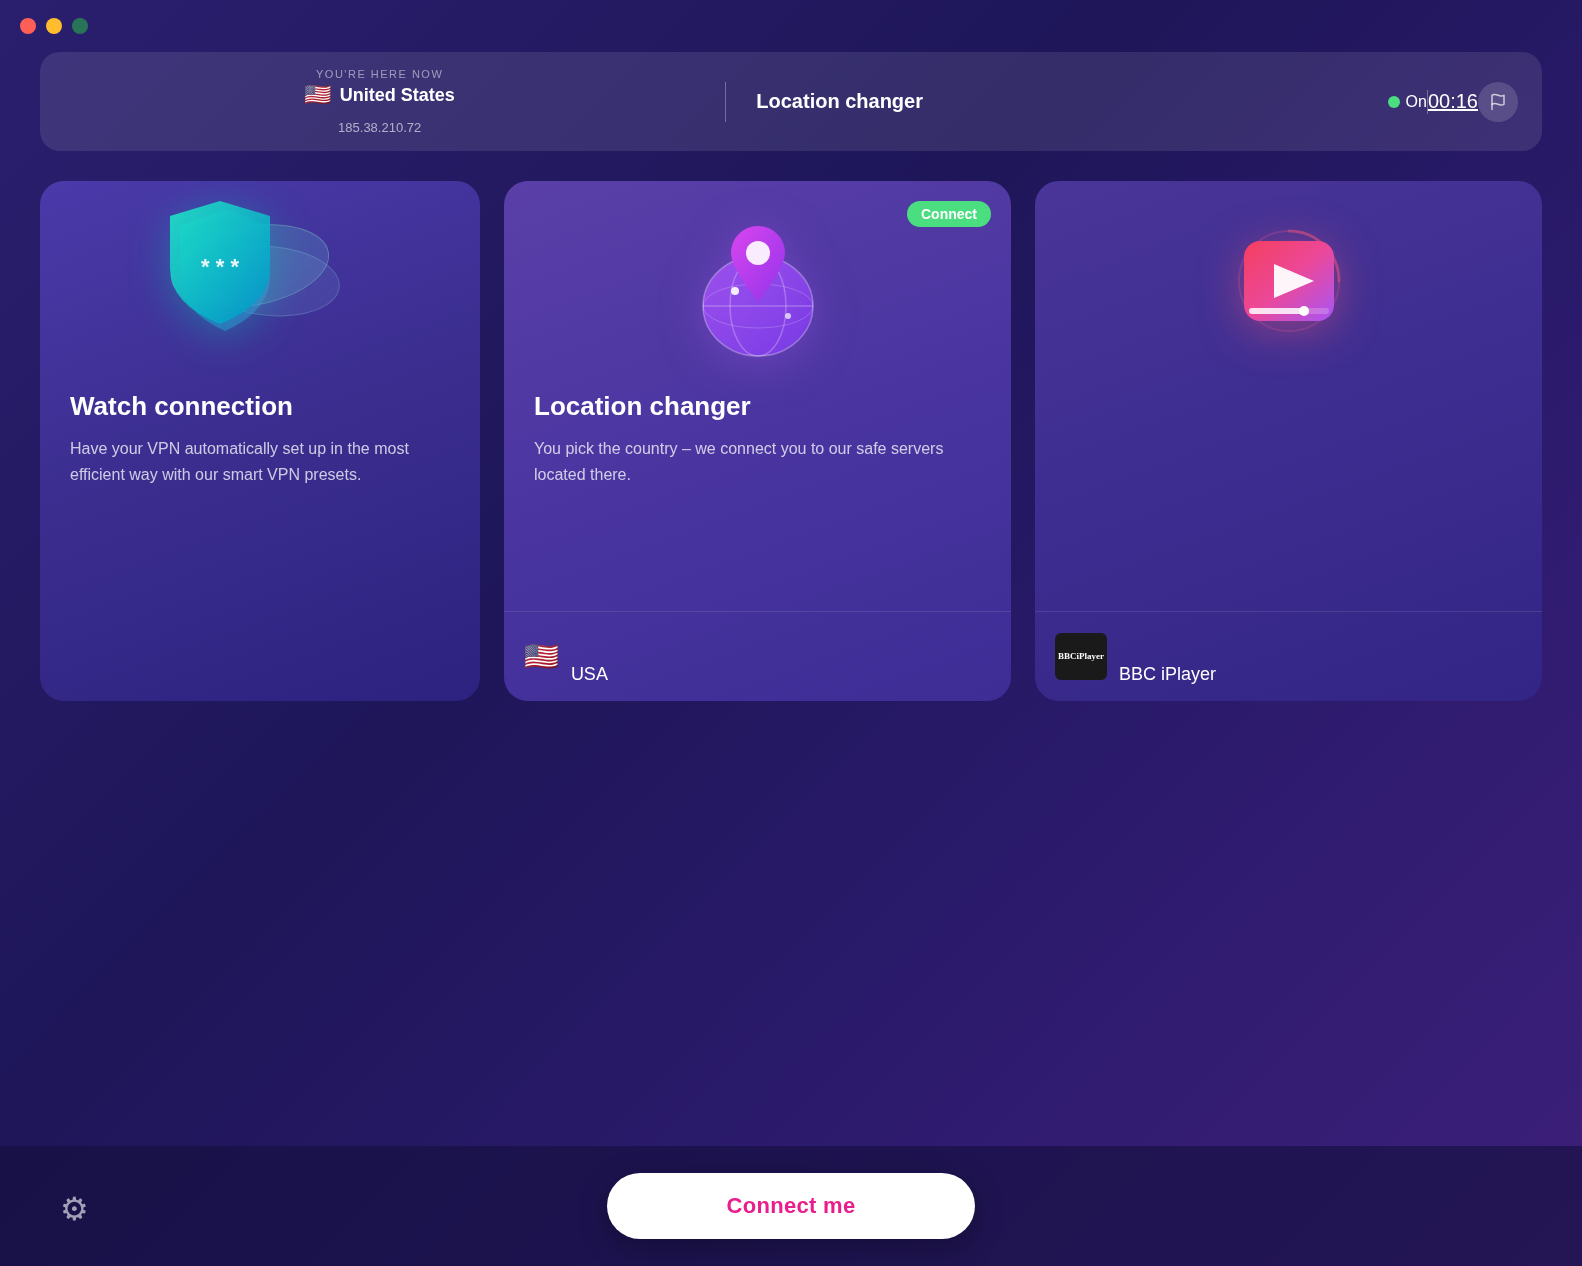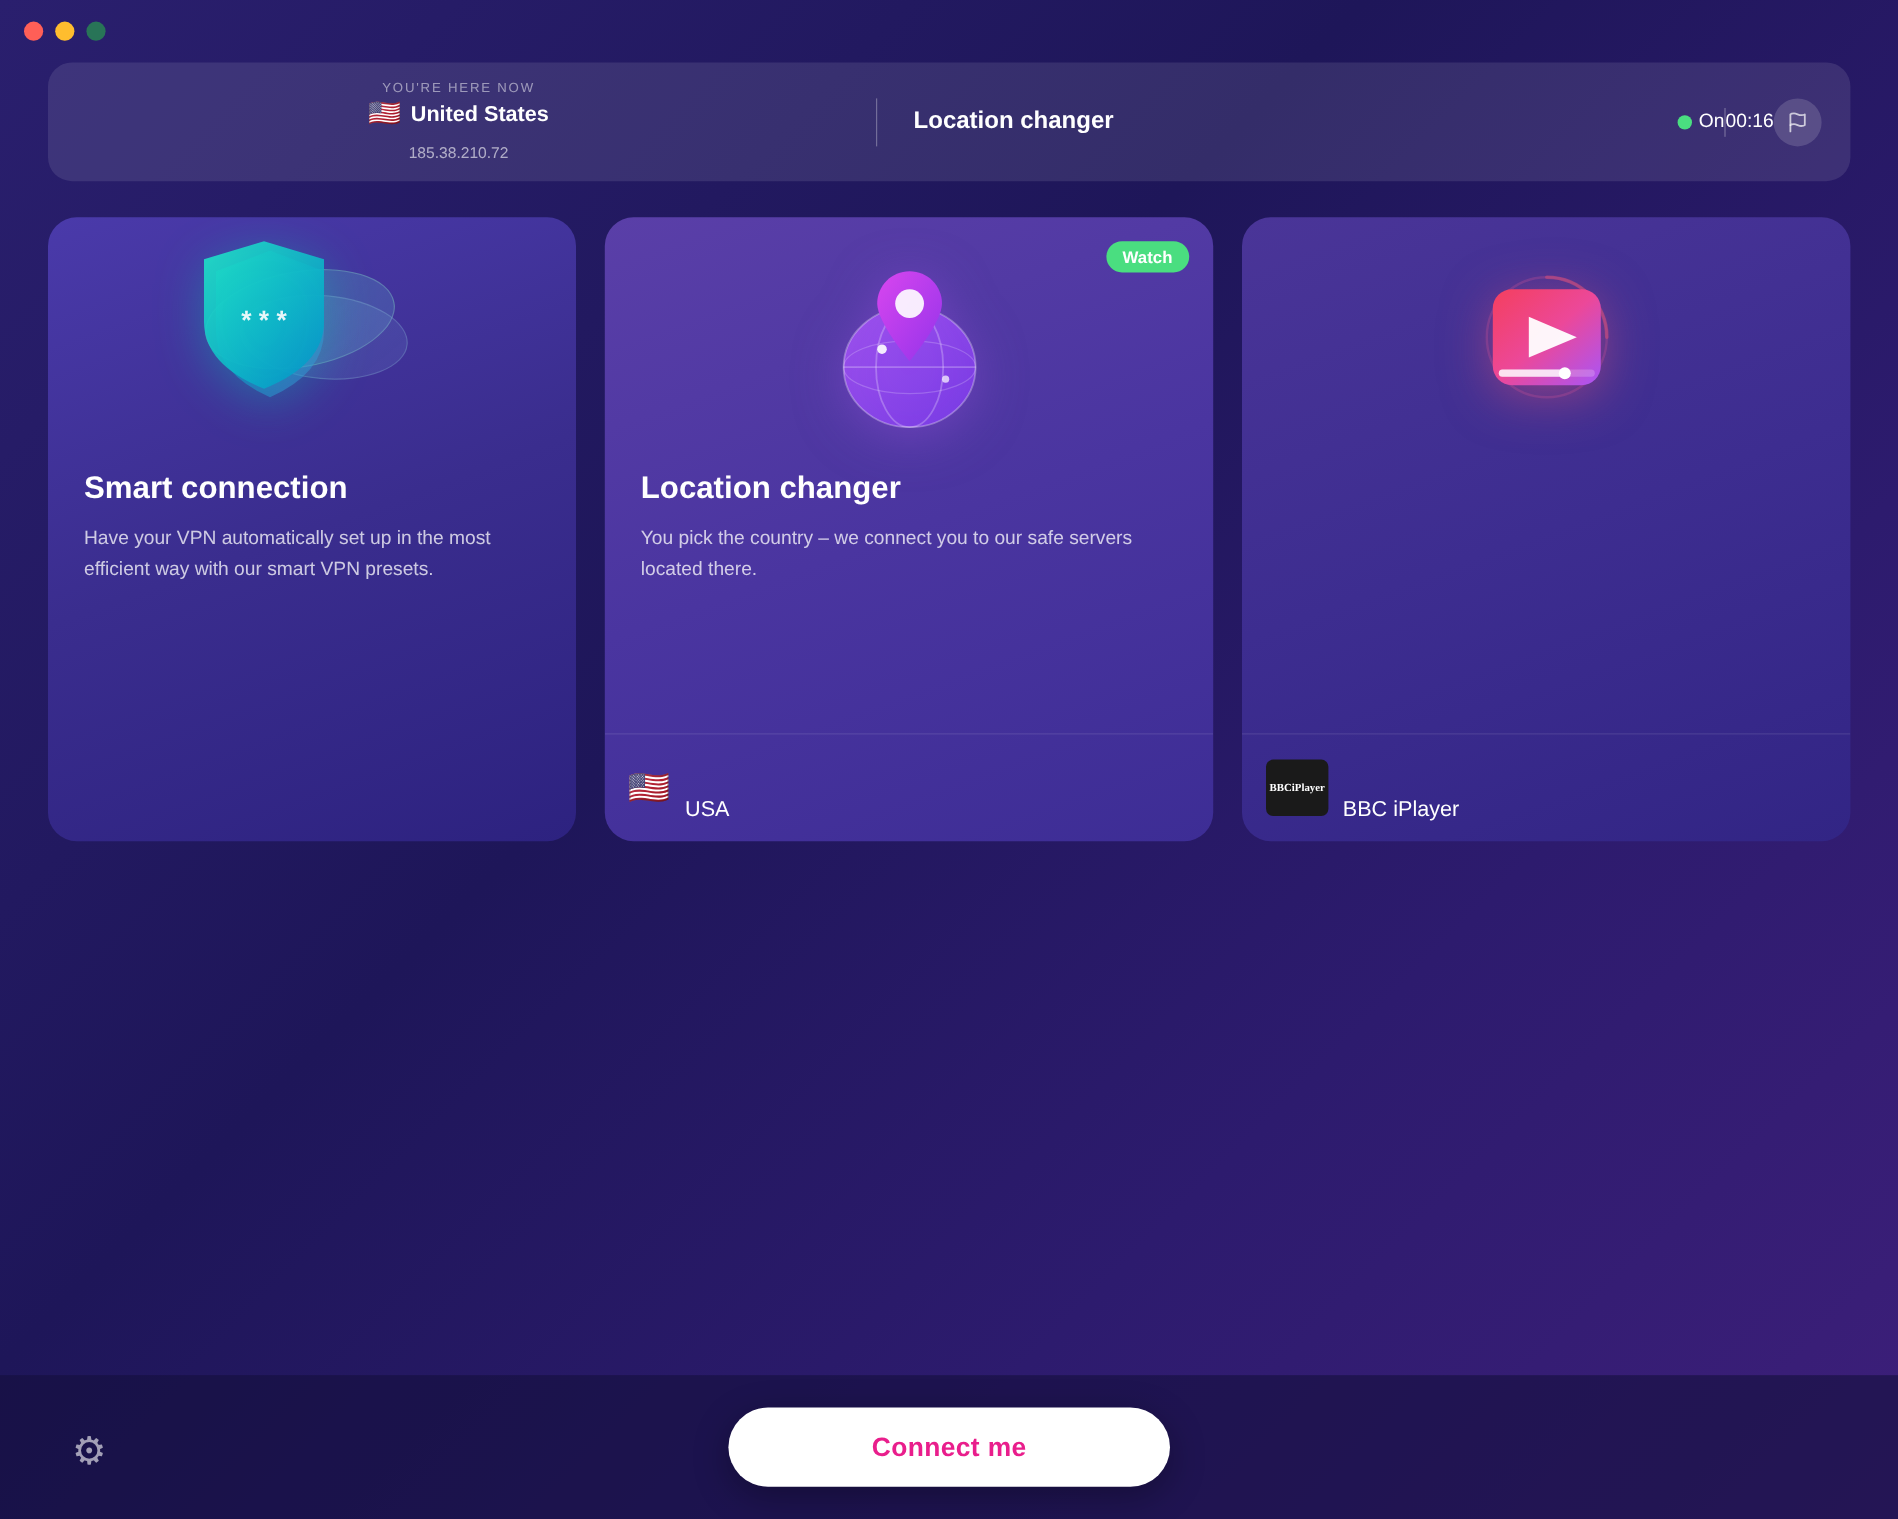--- a/index.html
+++ b/index.html
@@ -112,24 +112,25 @@
       background: #4ade80;
     }
 
     .status-bar-divider {
       width: 1px;
       height: 24px;
       background: rgba(255,255,255,0.3);
     }
 
     .status-timer {
-      font-size: 16px;
+      font-size: 20px;
       color: white;
       font-weight: 500;
       font-variant-numeric: tabular-nums;
+      text-decoration: underline;
     }
 
     .status-flag-btn {
       width: 40px;
       height: 40px;
       border-radius: 50%;
       background: rgba(255,255,255,0.15);
       display: flex;
       align-items: center;
       justify-content: center;
@@ -454,27 +455,27 @@
 
           <path d="M15 25 L60 8 L105 25 L105 75 Q105 110 60 130 Q15 110 15 75 Z" fill="url(#shieldGrad)" opacity="0.5" transform="translate(5, 5)"></path>
 
           <path d="M10 20 L60 5 L110 20 L110 72 Q110 108 60 128 Q10 108 10 72 Z" fill="url(#shieldGrad2)" opacity="0.9"></path>
 
           <text x="60" y="78" text-anchor="middle" fill="white" font-size="22" font-weight="bold" opacity="0.9">* * *</text>
         </svg>
       </div>
     </div>
     <div class="card-content">
-      <div class="card-title">Smart connection</div>
+      <div class="card-title">Watch connection</div>
       <div class="card-desc">Have your VPN automatically set up in the most efficient way with our smart VPN presets.</div>
     </div>
   </div>
 
   <div class="card card-location" style="position:relative;">
-    <div class="active-badge">Watch</div>
+    <div class="active-badge">Connect</div>
     <div class="card-icon-area">
       <div class="globe-icon-container">
         <svg class="globe-svg" viewBox="0 0 130 150" xmlns="http://www.w3.org/2000/svg">
           <defs>
             <linearGradient id="globeGrad" x1="0%" y1="0%" x2="100%" y2="100%">
               <stop offset="0%" style="stop-color:#a855f7"></stop>
               <stop offset="100%" style="stop-color:#7c3aed"></stop>
             </linearGradient>
             <linearGradient id="pinGrad" x1="0%" y1="0%" x2="100%" y2="100%">
               <stop offset="0%" style="stop-color:#d946ef"></stop>

